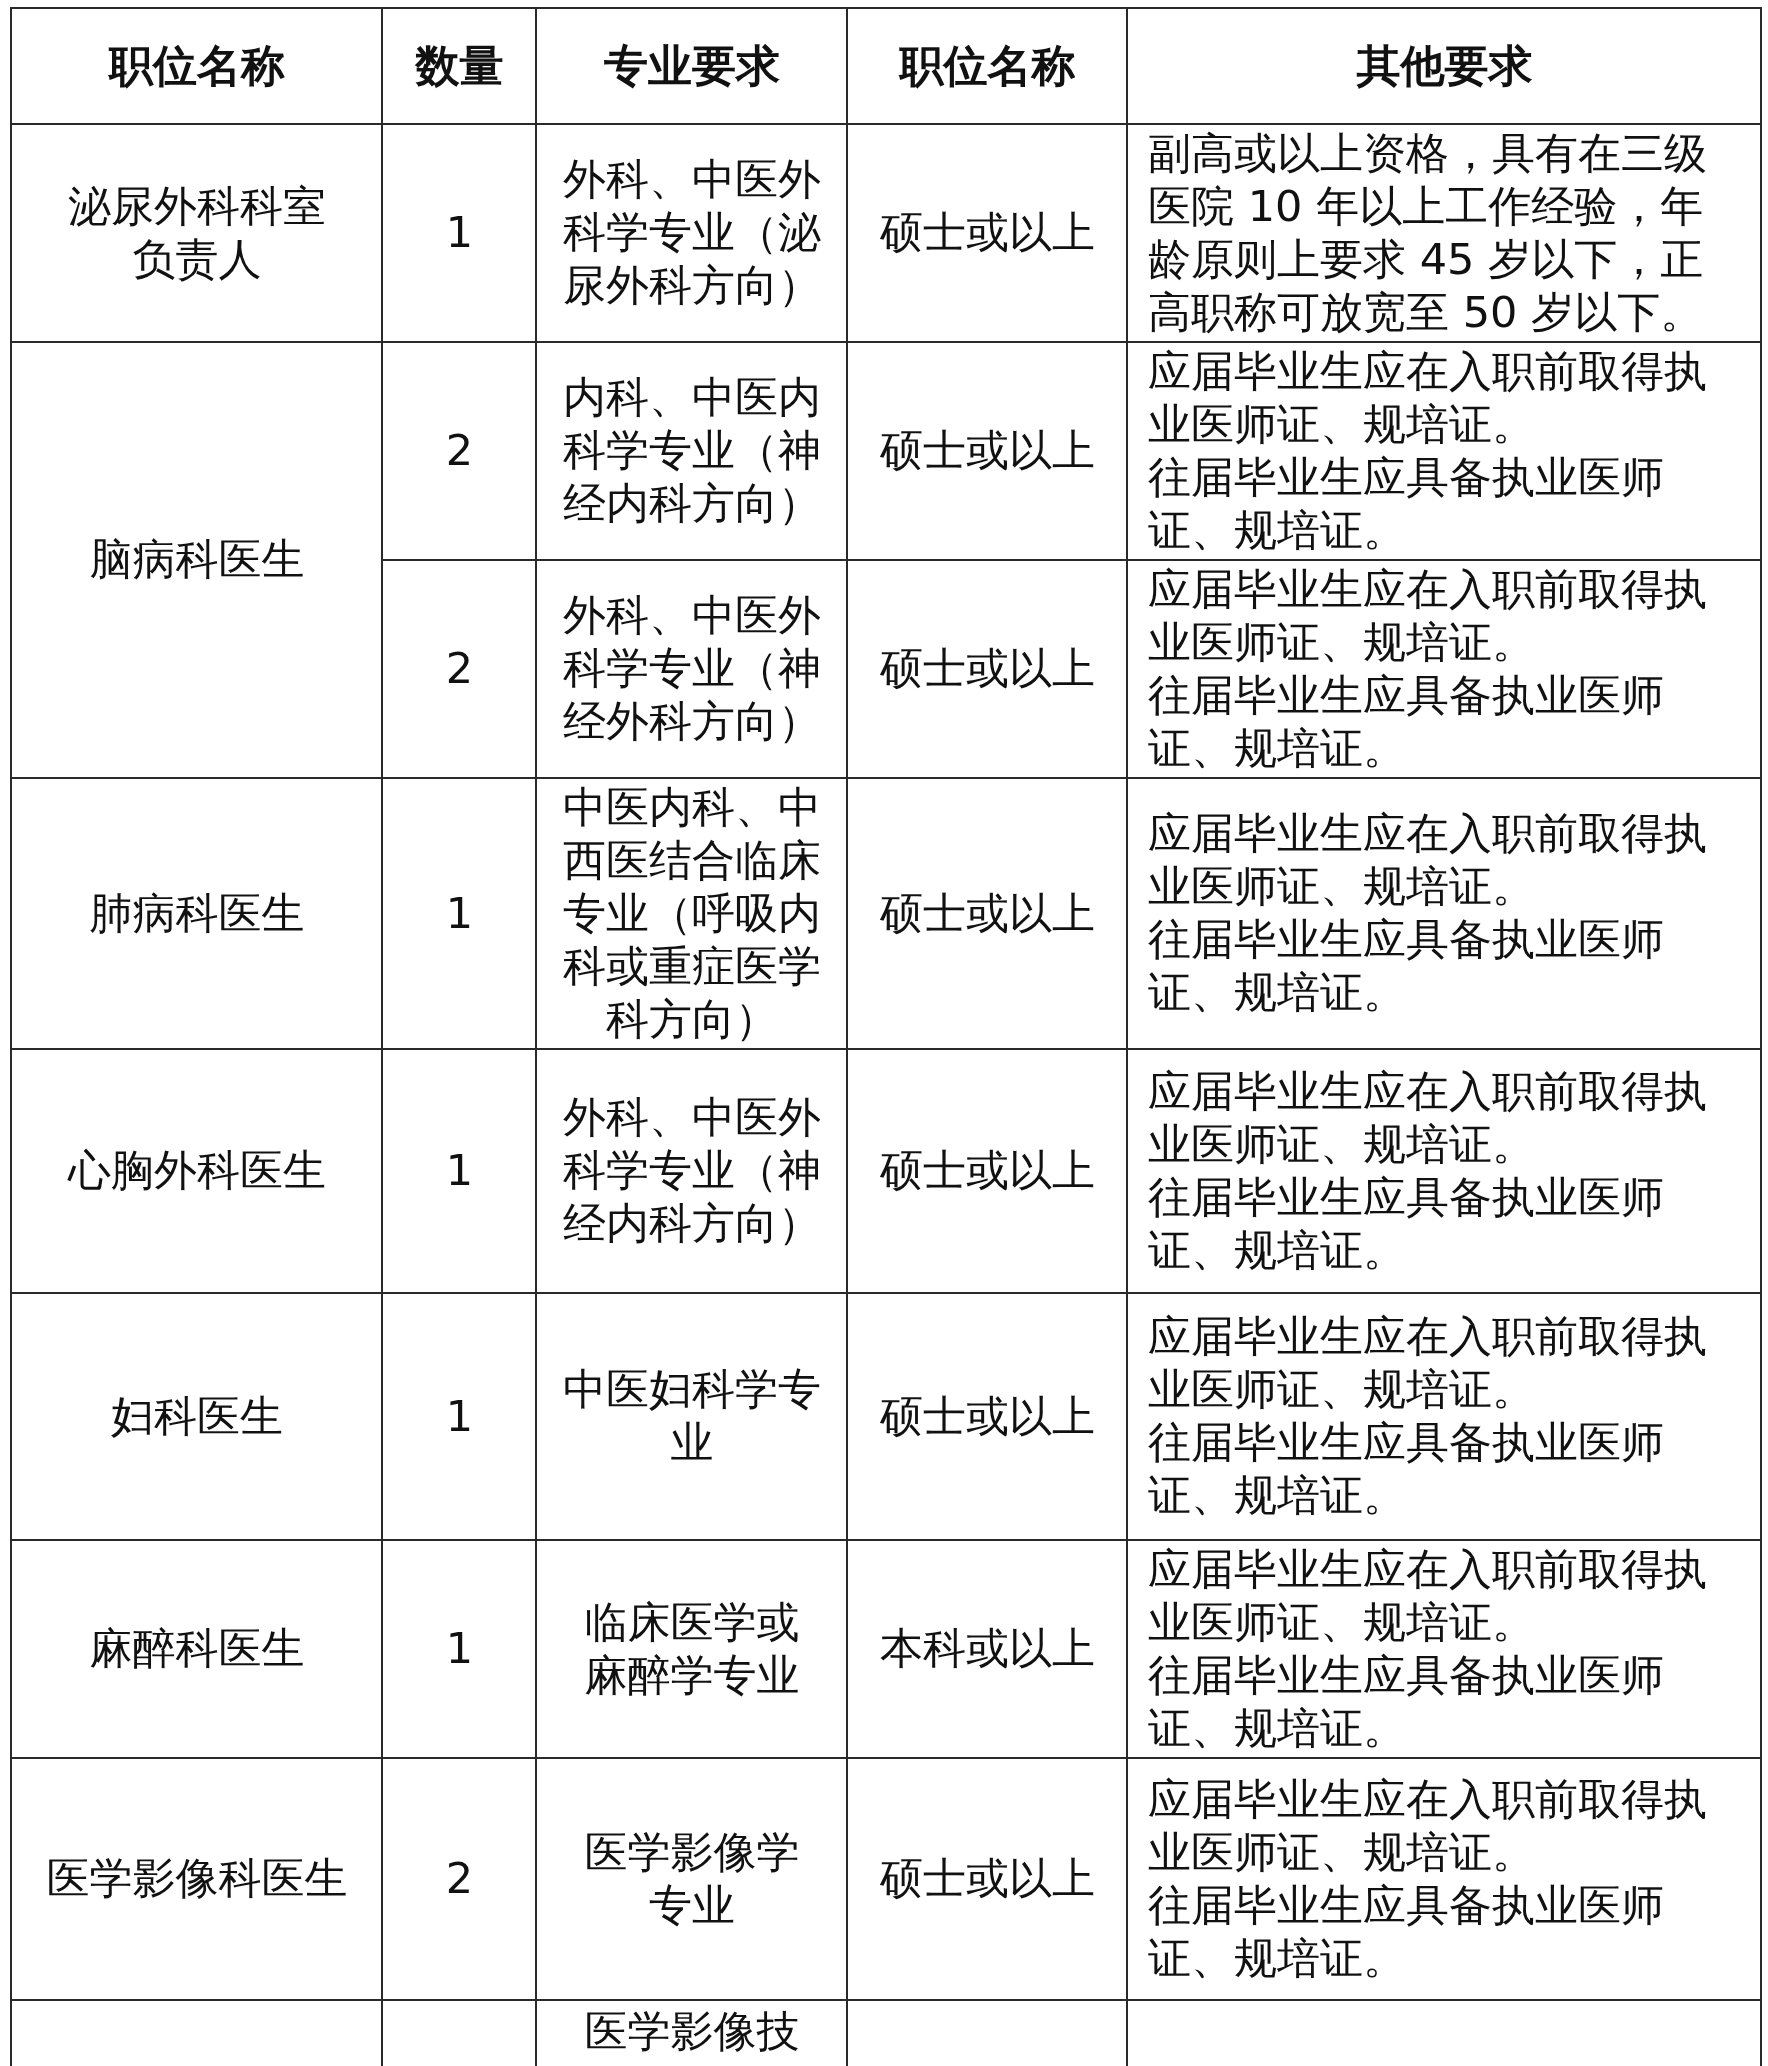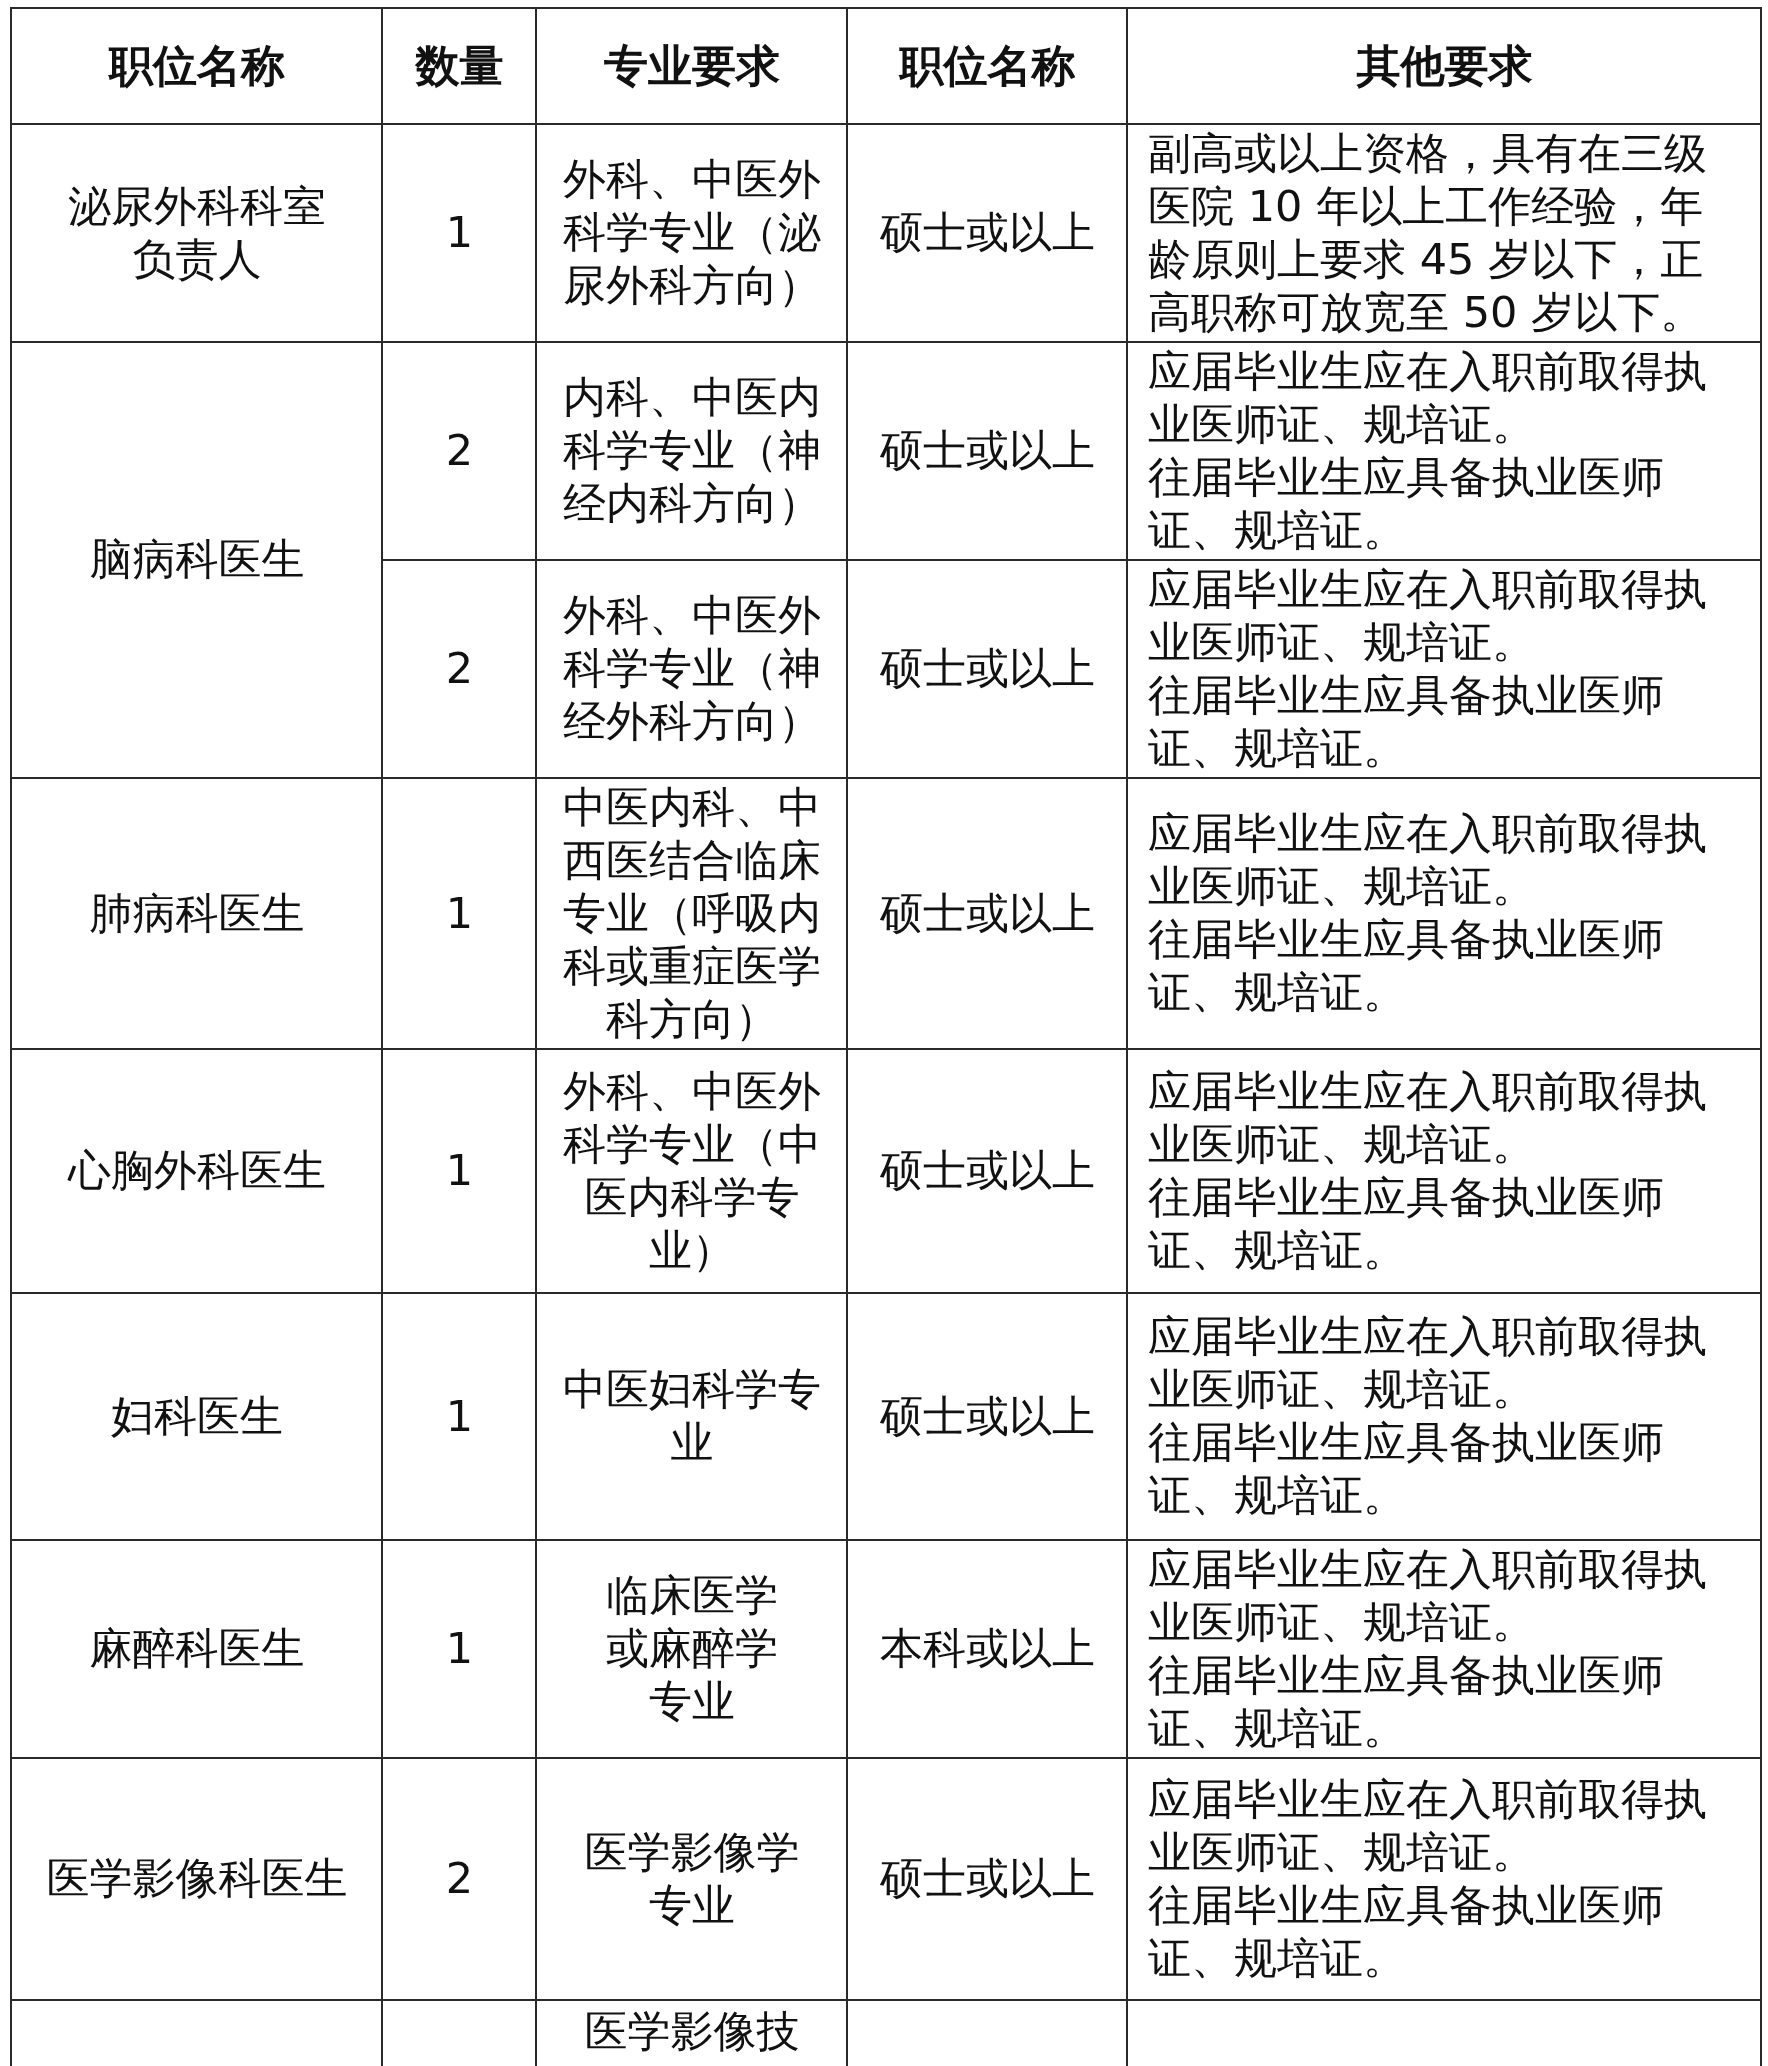--- a/index.html
+++ b/index.html
@@ -89,21 +89,21 @@
       <td>硕士或以上</td>
       <td class="other">
         <span class="line">应届毕业生应在入职前取得执业医师证、规培证。</span>
         <span class="line">往届毕业生应具备执业医师证、规培证。</span>
       </td>
     </tr>
 
     <tr style="height:244px">
       <td>心胸外科医生</td>
       <td>1</td>
-      <td class="major">外科、中医外科学专业（中医内科学专业）</td>
+      <td class="major">外科、中医外科学专业（神经内科方向）</td>
       <td>硕士或以上</td>
       <td class="other">
         <span class="line">应届毕业生应在入职前取得执业医师证、规培证。</span>
         <span class="line">往届毕业生应具备执业医师证、规培证。</span>
       </td>
     </tr>
 
     <tr style="height:247px">
       <td>妇科医生</td>
       <td>1</td>
@@ -111,21 +111,21 @@
       <td>硕士或以上</td>
       <td class="other">
         <span class="line">应届毕业生应在入职前取得执业医师证、规培证。</span>
         <span class="line">往届毕业生应具备执业医师证、规培证。</span>
       </td>
     </tr>
 
     <tr style="height:218px">
       <td>麻醉科医生</td>
       <td>1</td>
-      <td class="major" style="padding:0 60px">临床医学或麻醉学专业</td>
+      <td class="major" style="padding:0 38px">临床医学或麻醉学专业</td>
       <td>本科或以上</td>
       <td class="other">
         <span class="line">应届毕业生应在入职前取得执业医师证、规培证。</span>
         <span class="line">往届毕业生应具备执业医师证、规培证。</span>
       </td>
     </tr>
 
     <tr style="height:242px">
       <td>医学影像科医生</td>
       <td>2</td>

